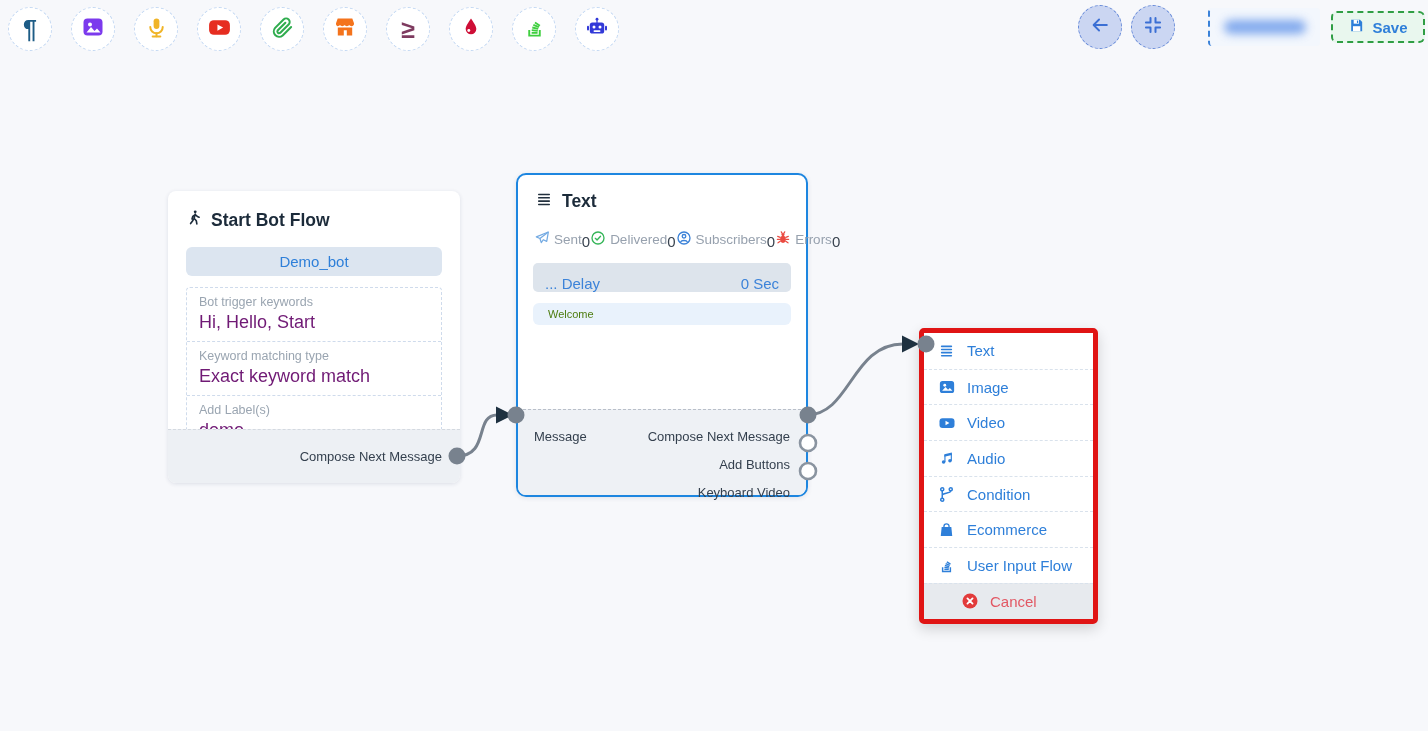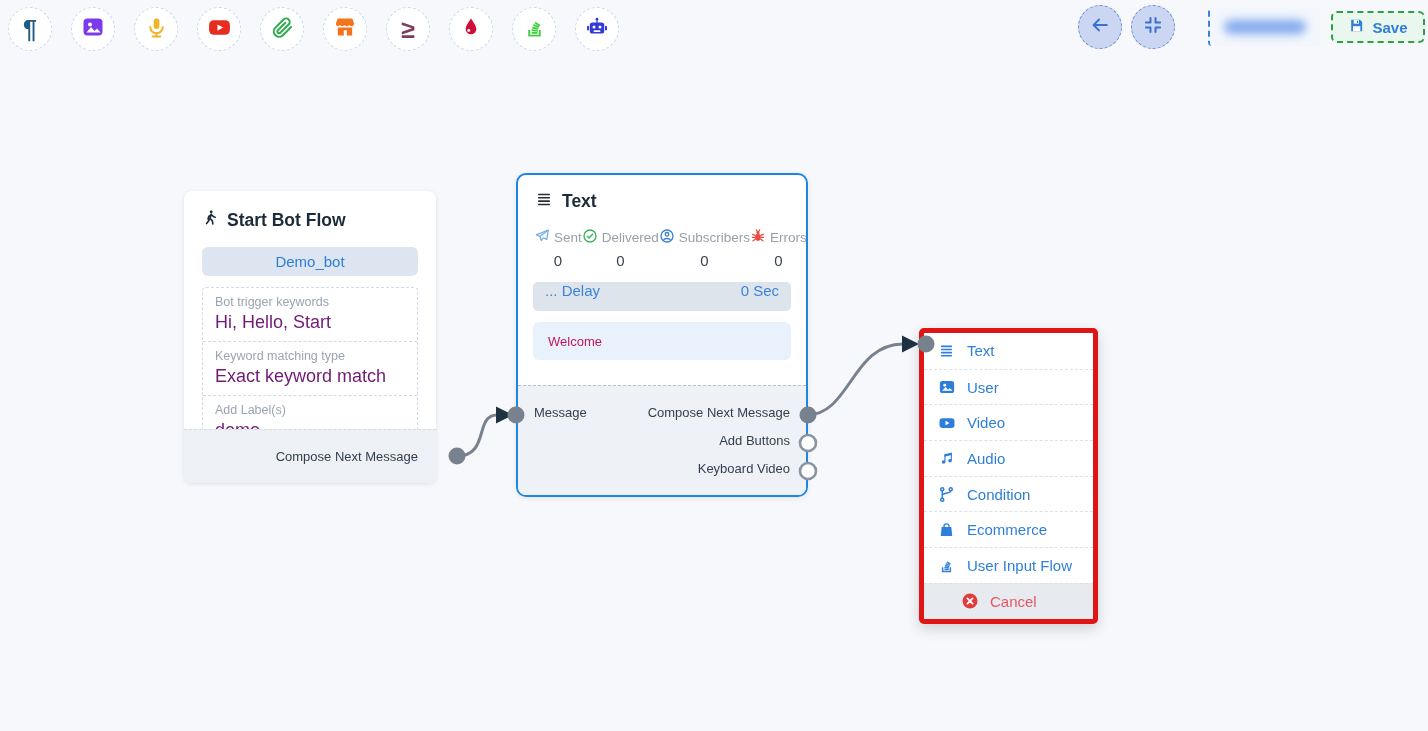--- a/index.html
+++ b/index.html
@@ -40,24 +40,23 @@
   }
   .save-btn {
     margin-left:11px; width:94px; height:32px; border-radius:6px;
     background:#e9f7ee; border:2px dashed #2f9e44;
     display:flex; align-items:center; justify-content:center; gap:7px;
     font-size:15px; font-weight:bold; color:#2e7fd9; cursor:pointer;
   }
 
   
   .start-node {
-    position:absolute; left:168px; top:191px; width:252px; height:292px;
+    position:absolute; left:168px; top:191px; width:292px; height:292px;
     background:#fff; border-radius:8px;
     box-shadow:0 1px 4px rgba(25,45,80,.12);
-    margin-left:16px;
   }
   .sn-title {
     display:flex; align-items:center; gap:8px;
     padding:17px 18px 0; font-size:17.5px; font-weight:bold; color:#1c2b3a;
   }
   .sn-botname {
     margin:15px 18px 0; height:29px; border-radius:6px; background:#dce5f0;
     display:flex; align-items:center; justify-content:center;
     font-size:15px; color:#2e7fd9; cursor:pointer;
   }
@@ -77,35 +76,35 @@
   .text-node {
     position:absolute; left:516px; top:173px; width:292px; height:324px;
     background:#fff; border:2px solid #1d86e0; border-radius:10px;
     box-shadow:0 1px 5px rgba(25,45,80,.10);
   }
   .tn-title {
     display:flex; align-items:center; gap:9px;
     padding:16px 17px 0; font-size:17.5px; font-weight:bold; color:#1c2b3a;
   }
   .tn-stats { display:flex; justify-content:space-between; margin:16px 16px 0; }
-  .tn-stat { display:flex; flex-direction:column; align-items:center; }
+  .tn-stat { display:flex; flex-direction:row; align-items:center; }
   .tn-stat-top { display:flex; align-items:center; gap:4px; font-size:13.5px; color:#97a1ae; }
   .tn-stat-value { margin-top:5px; font-size:15px; color:#39434f; }
   .tn-delay {
     margin:13px 15px 0; height:29px; border-radius:5px; background:#dde4ec;
-    display:flex; align-items:flex-start; justify-content:space-between;
+    display:flex; align-items:flex-end; justify-content:space-between;
     padding:0 12px; font-size:15px; color:#3c83d9; cursor:pointer;
   }
   .tn-message {
-    margin:11px 15px 0; height:38px; border-radius:6px; background:#e9f2fc;
+    margin:11px 15px 0; height:22px; border-radius:6px; background:#e9f2fc;
     display:flex; align-items:center; padding:0 15px;
-    font-size:13px; color:#be185d; cursor:pointer;
+    font-size:11px; color:#4d7c0f; cursor:pointer;
   }
   .tn-footer {
-    position:absolute; left:0; right:0; bottom:0; height:110px;
+    position:absolute; left:0; right:0; bottom:0; height:86px;
     background:#eef1f5; border-top:1px dashed #b9bfc9; border-radius:0 0 8px 8px;
   }
   .tn-input-label {
     position:absolute; left:16px; top:12px; height:28px;
     display:flex; align-items:center; font-size:13px; color:#333f4d;
   }
   .tn-out-rows { position:absolute; top:12px; right:16px; display:flex; flex-direction:column; }
   .tn-out-row {
     height:28px; display:flex; align-items:center; justify-content:flex-end;
     font-size:13px; color:#333f4d;
@@ -382,21 +381,21 @@
       <span>Text</span>
     </div>
     <div class="menu-item">
       <span class="mi-icon">
         <svg width="18" height="18" viewBox="0 0 24 24">
             <rect x="2.5" y="4" width="19" height="16" rx="3.5" fill="#2e7fd9"></rect>
             <circle cx="9" cy="9.7" r="1.9" fill="#fff"></circle>
             <path d="M5.5 17 L10 12 l3.4 3.8 2.4-2.4 3.4 3.6z" fill="#fff"></path>
           </svg>
       </span>
-      <span>User</span>
+      <span>Image</span>
     </div>
     <div class="menu-item">
       <span class="mi-icon">
         <svg width="18" height="18" viewBox="0 0 24 24">
             <rect x="2" y="5.5" width="20" height="13" rx="4" fill="#2e7fd9"></rect>
             <path d="M10 9 l5.2 3 -5.2 3z" fill="#fff"></path>
           </svg>
       </span>
       <span>Video</span>
     </div>

